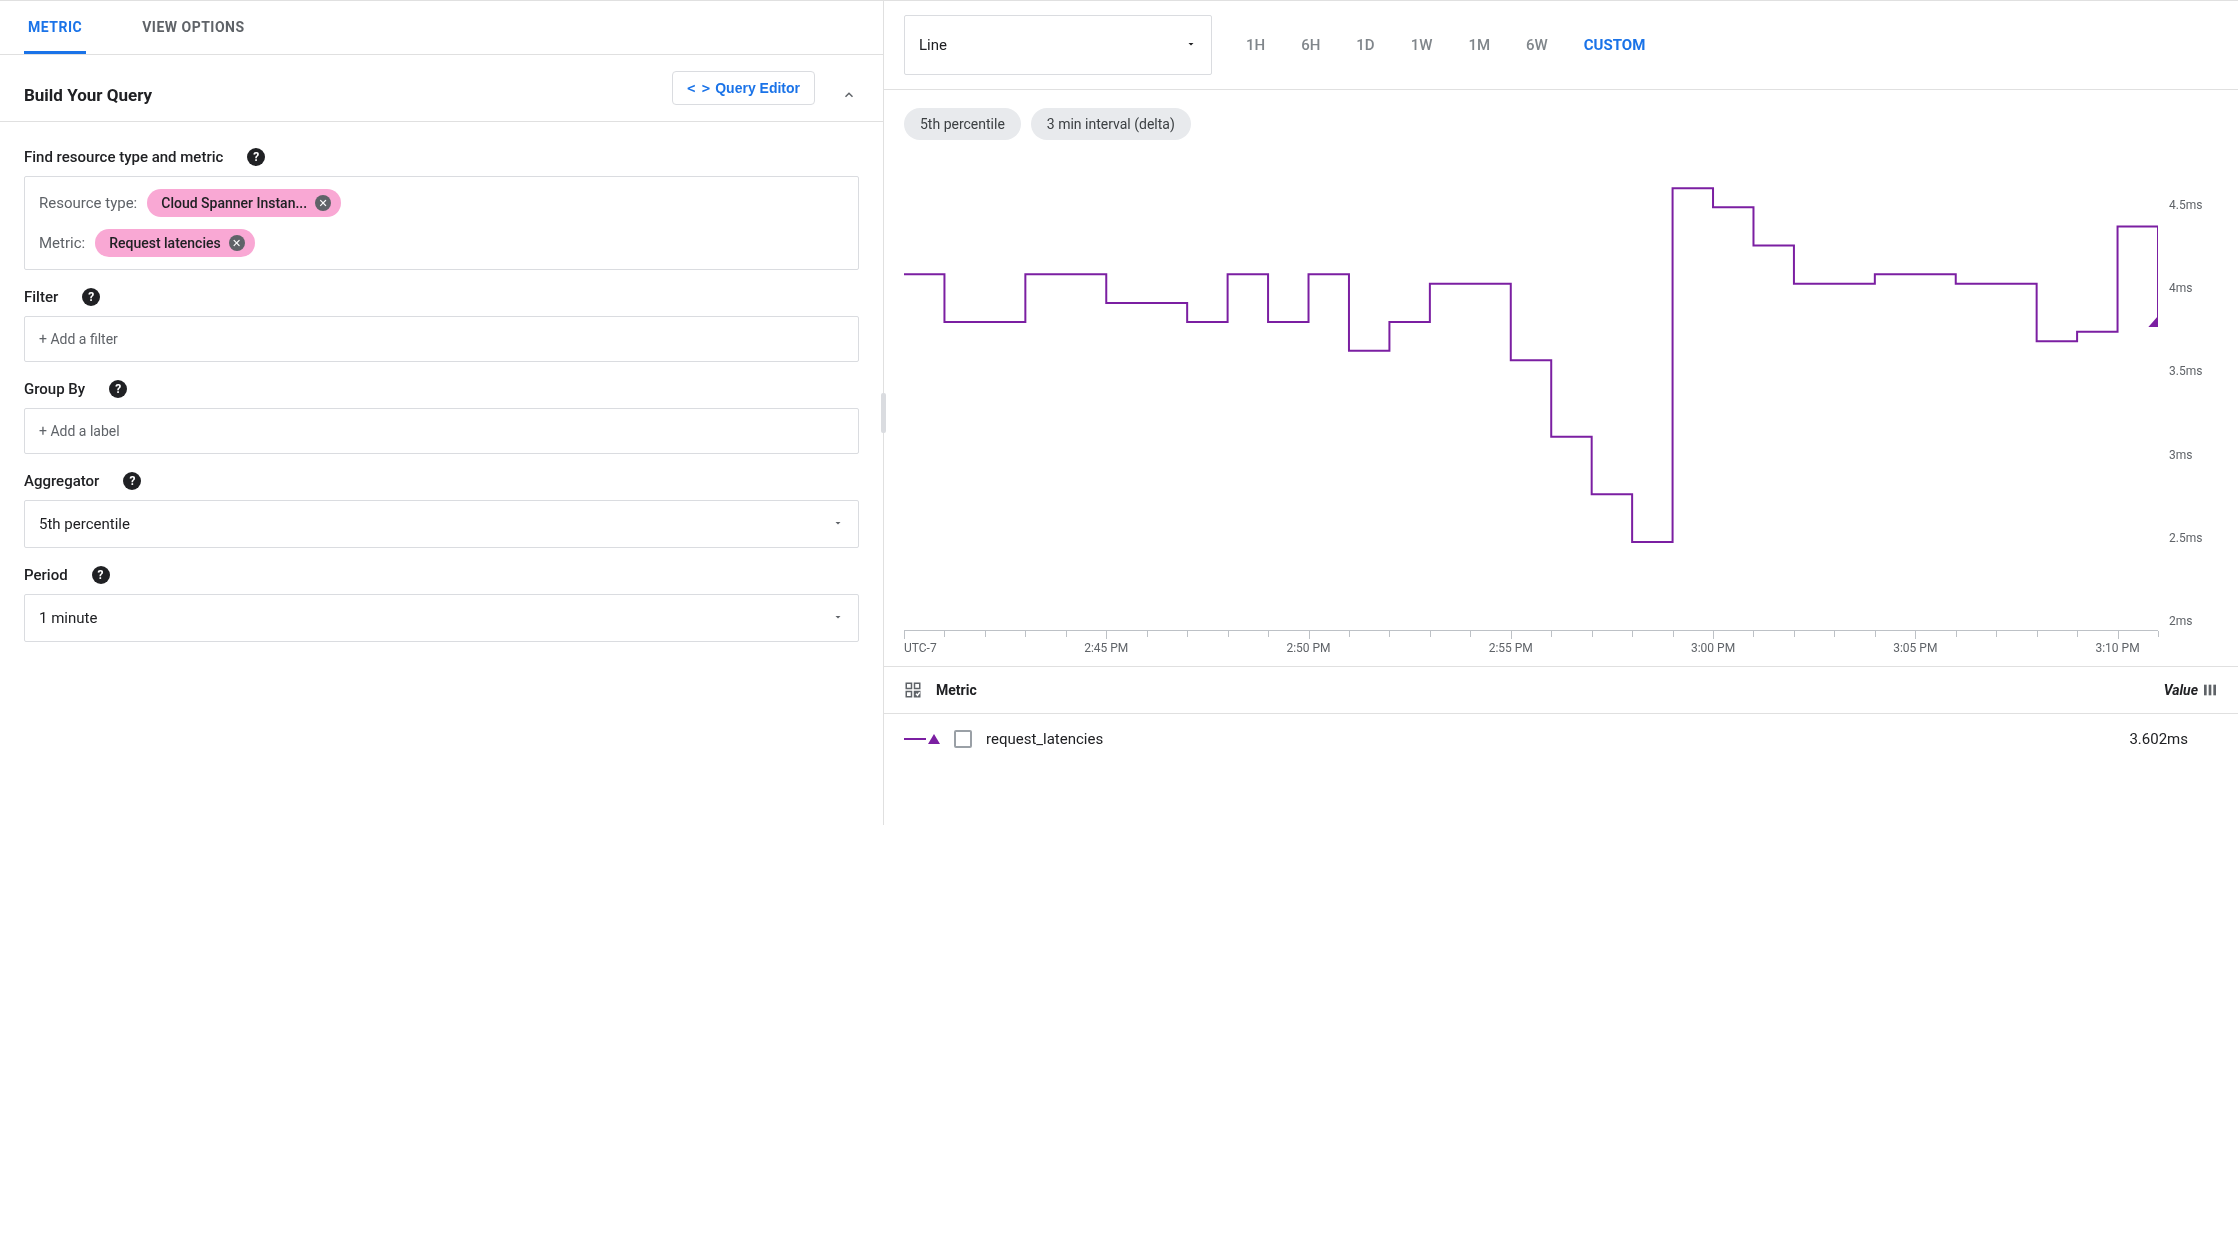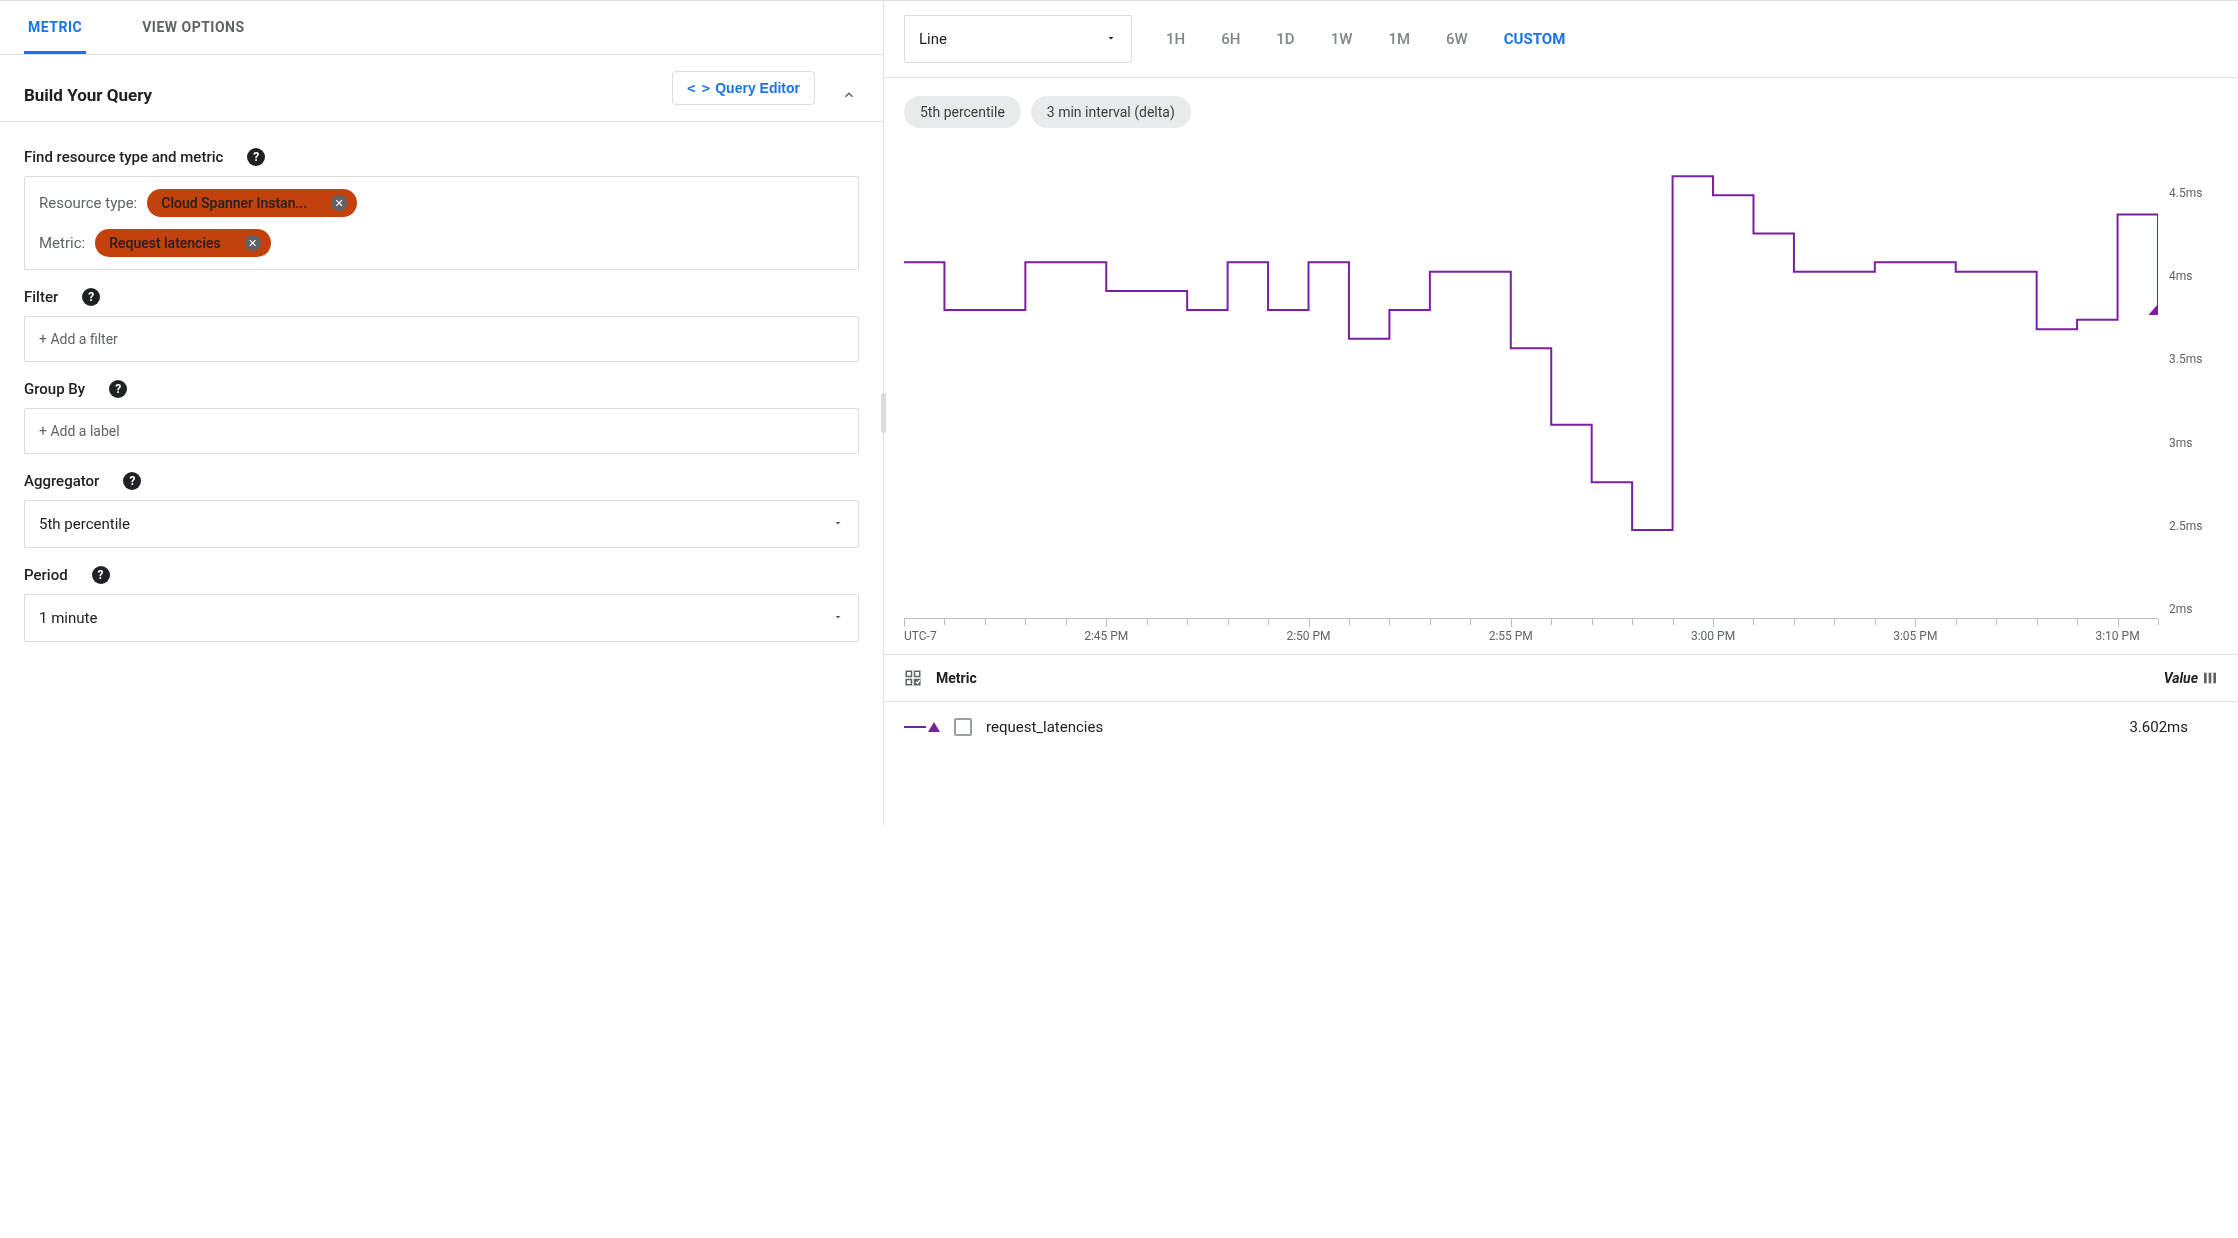--- a/index.html
+++ b/index.html
@@ -118,22 +118,22 @@
   .kv-row {
     display: flex;
     align-items: center;
     gap: 10px;
     font-size: 15px;
   }
   .kv-key { color: #5f6368; }
   .chip {
     display: inline-flex;
     align-items: center;
-    gap: 24px;
-    background: #c2410c;
+    gap: 8px;
+    background: #f9a8d4;
     color: #202124;
     font-size: 14px;
     font-weight: 500;
     border-radius: 16px;
     padding: 6px 10px 6px 14px;
     max-width: 260px;
   }
   .chip-text {
     white-space: nowrap;
     overflow: hidden;
@@ -175,22 +175,22 @@
   }
   .toolbar {
     display:flex; align-items:center;
     gap: 8px;
     padding: 14px 20px;
     border-bottom: 1px solid #e0e0e0;
   }
   .chart-type-select {
     border: 1px solid #dadce0;
     border-radius: 2px;
-    padding: 14px 14px;
-    width: 228px;
+    padding: 20px 14px;
+    width: 308px;
     display:flex; align-items:center; justify-content:space-between;
     font-size: 15px;
     cursor:pointer;
   }
   .range-buttons { display:flex; gap:0; margin-left: 8px; }
   .range-btn {
     padding: 10px 18px;
     font-size: 15px;
     font-weight: 500;
     color: #80868b;

